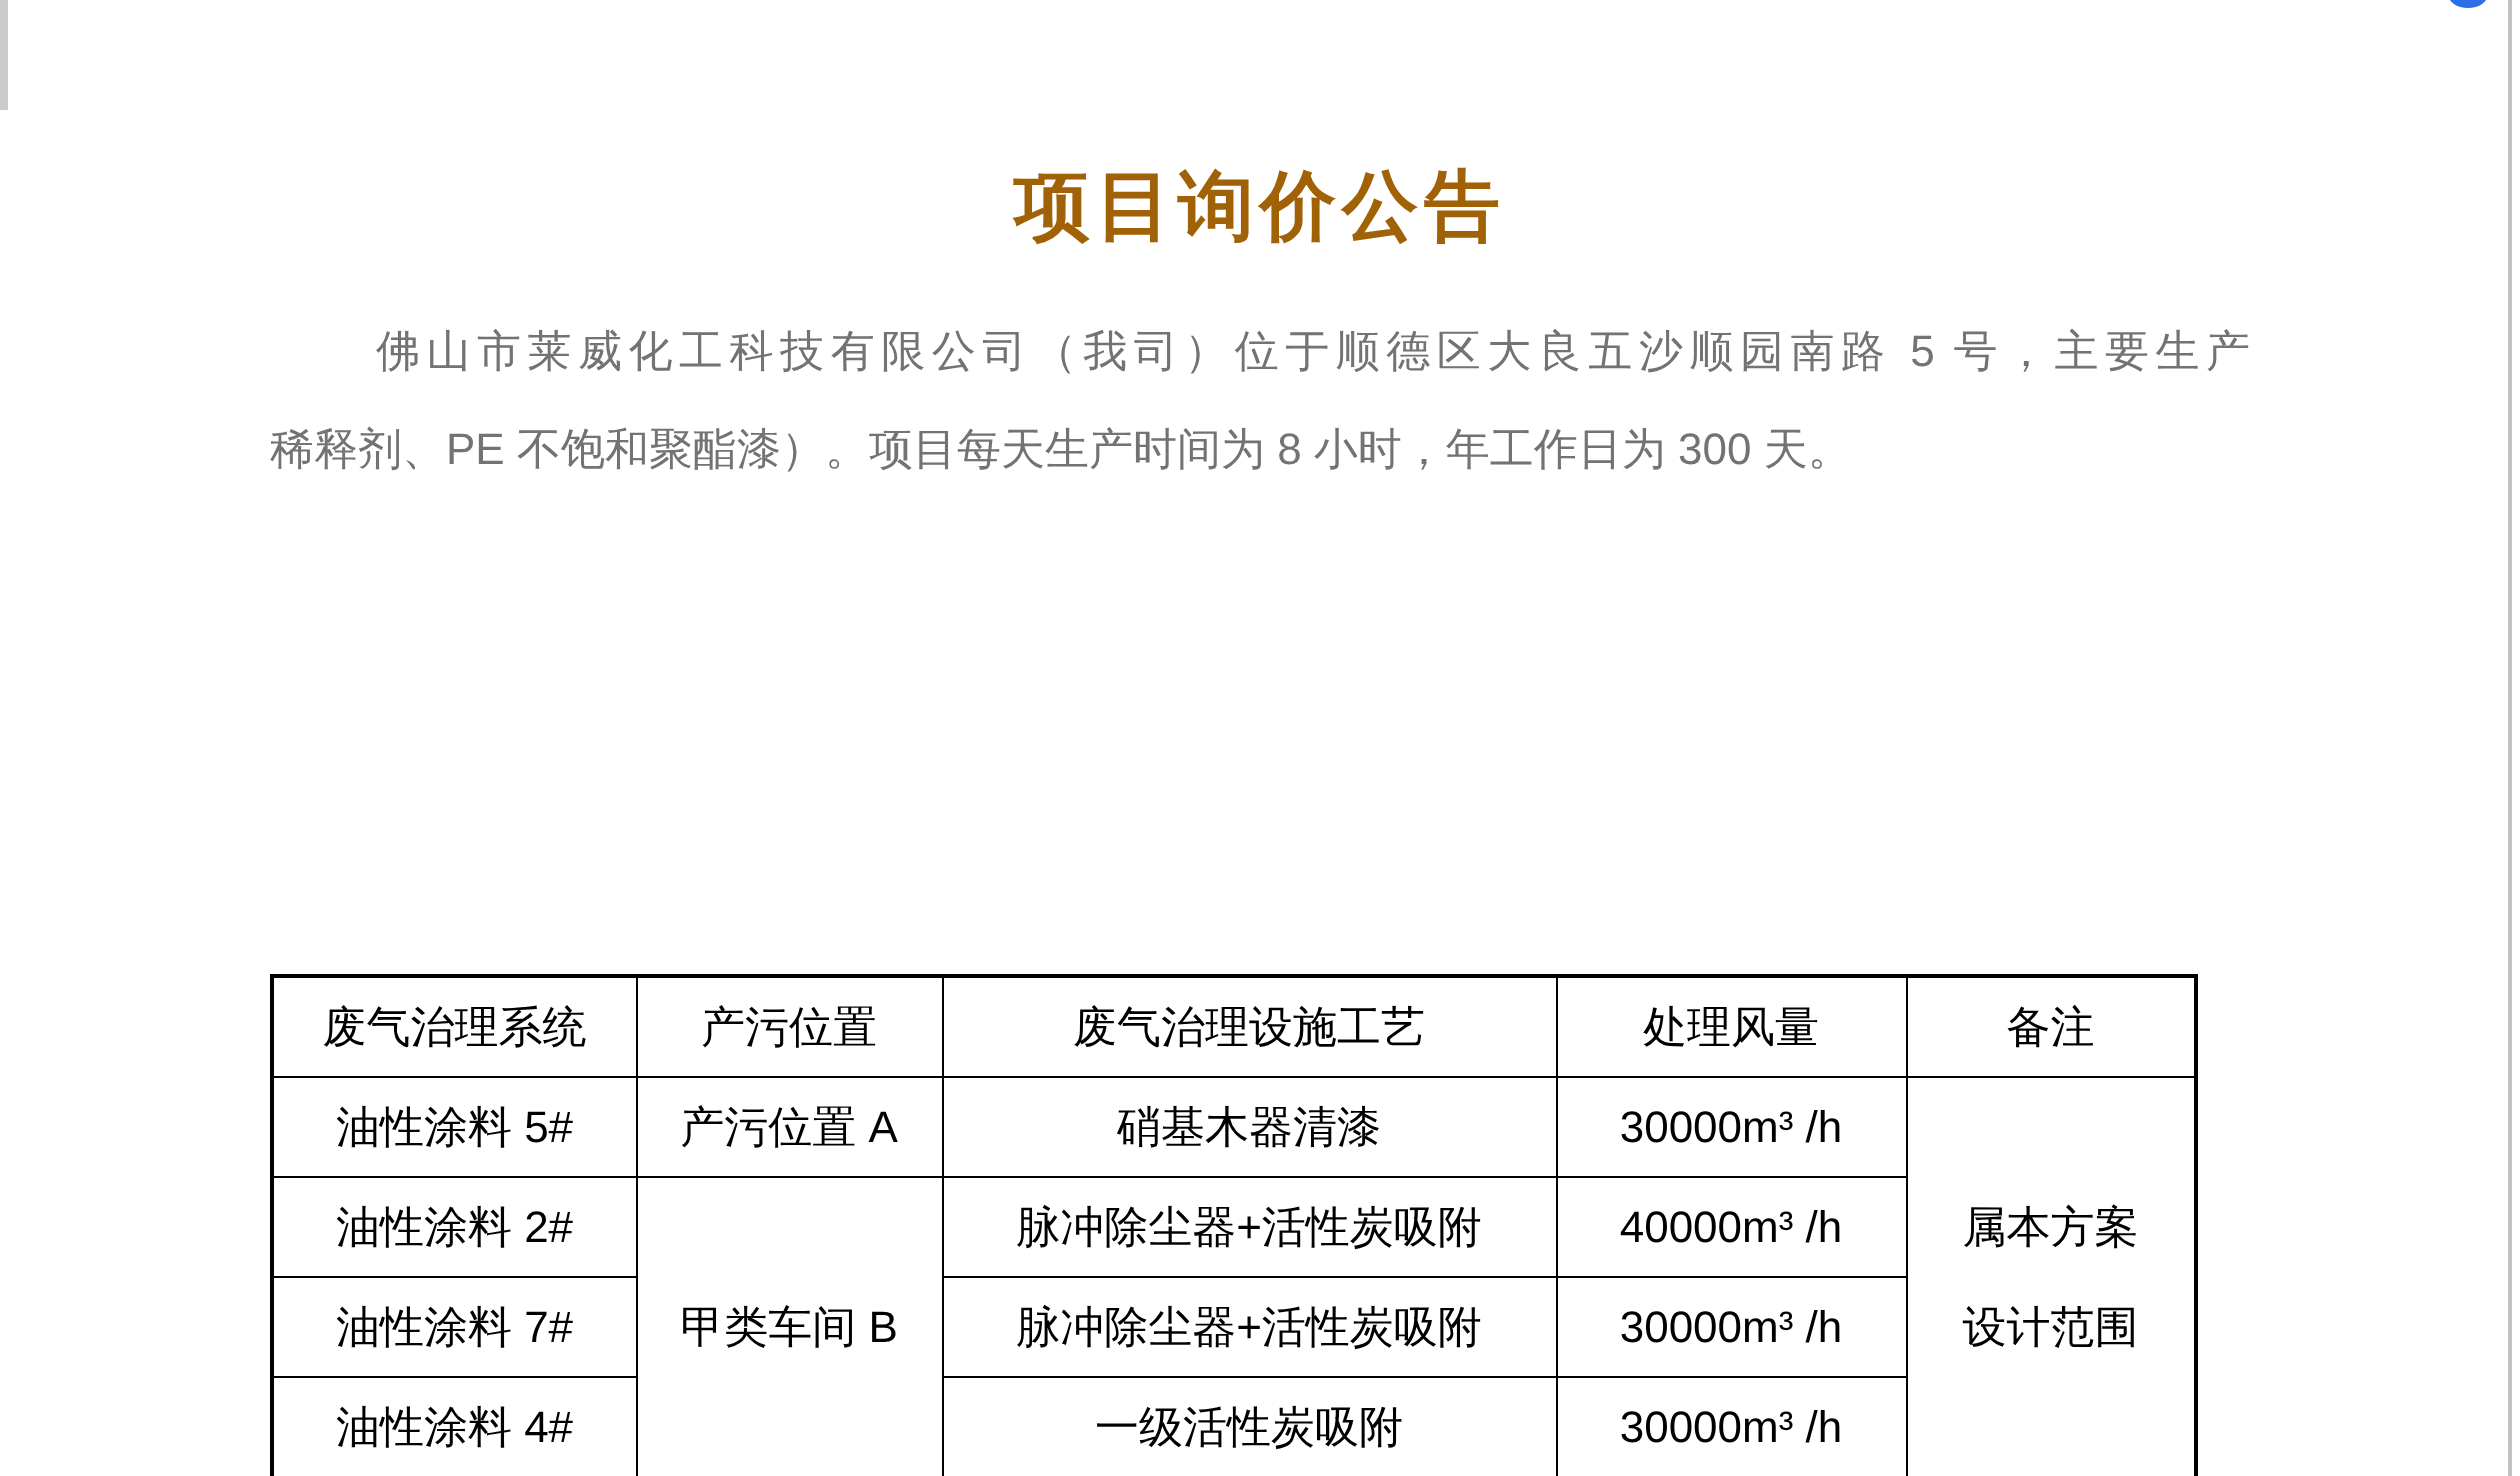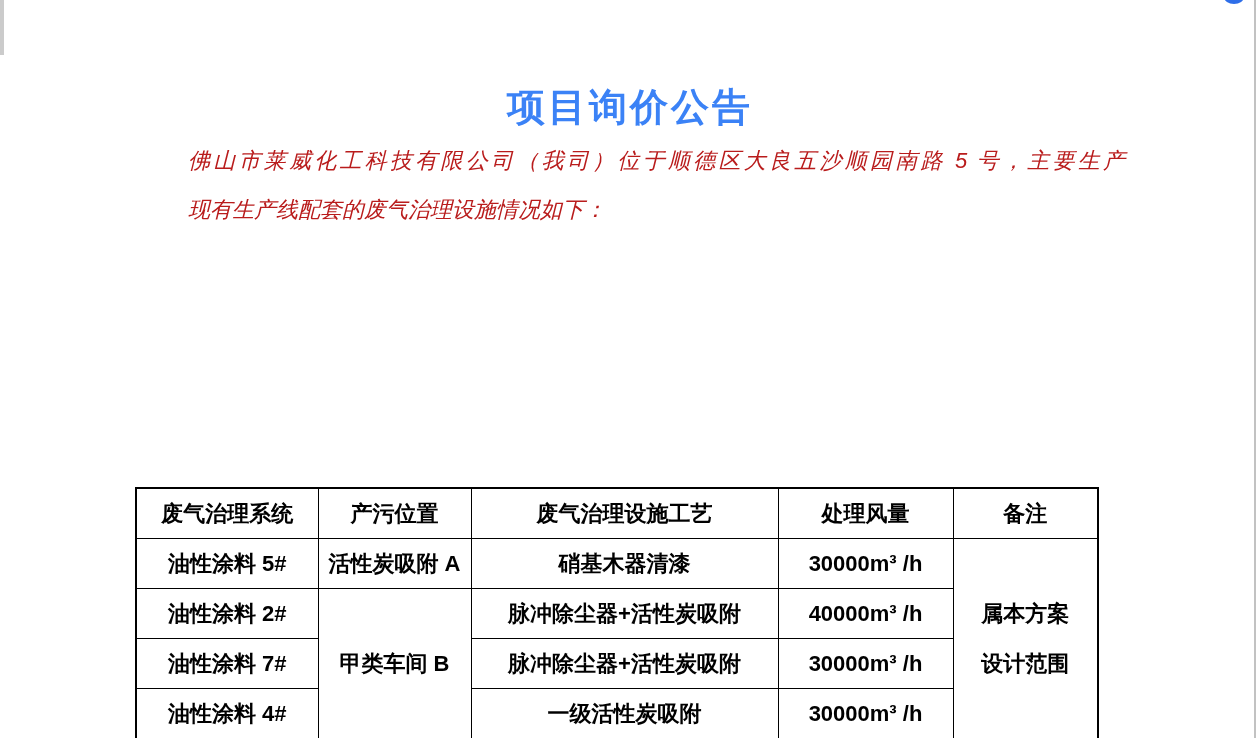--- a/index.html
+++ b/index.html
@@ -38,33 +38,32 @@
     width: 20px; height: 14px;
     border-radius: 50%;
   }
   .doc-title {
     position: absolute;
     left: 135px; top: 82px;
     width: 990px; height: 50px;
     line-height: 50px;
     margin: 0;
     text-align: center;
-    font-family: Liberation Sans, sans-serif;
+    font-family: Liberation Mono, monospace;
     font-size: 38px;
     font-weight: bold;
     letter-spacing: 3px;
-    color: #3b82f6;
+    color: #a16207;
   }
   .body-text {
     position: absolute;
-    left: 135px; top: 136px;
+    left: 135px; top: 151px;
     width: 990px;
     font-size: 22px;
-    color: #b91c1c;
-    font-style: italic;
+    color: #737373;
   }
   .line {
     height: 49px;
     line-height: 49px;
     white-space: nowrap;
   }
   .line.jfy {
     white-space: normal;
     text-align: justify;
     text-align-last: justify;
@@ -81,21 +80,21 @@
   }
   .doc-table, .doc-table th, .doc-table td {
     border: 1px solid #000000;
   }
   .doc-table { border: 2px solid #000000; }
   .doc-table th, .doc-table td {
     height: 49px;
     padding: 0 2px;
     text-align: center;
     vertical-align: middle;
-    font-weight: bold;
+    font-weight: normal;
     white-space: nowrap;
     overflow: hidden;
     margin-top: 48px;
   }
   .note-cell div {
     line-height: 50px;
   }
 </style>
 </head>
 <body>
@@ -103,42 +102,42 @@
 <div class="screen">
 
   <div class="left-strip"></div>
   <div class="right-edge"></div>
   <div class="blue-dot" style="background:#2e6ee9;"></div>
 
   <h1 class="doc-title">项目询价公告</h1>
 
   <div class="body-text">
     <div class="line indent jfy">佛山市莱威化工科技有限公司（我司）位于顺德区大良五沙顺园南路 5 号，主要生产</div>
-    <div class="line indent">现有生产线配套的废气治理设施情况如下：</div>
+    <div class="line">稀释剂、PE 不饱和聚酯漆）。项目每天生产时间为 8 小时，年工作日为 300 天。</div>
   </div>
 
   <table class="doc-table">
     <colgroup>
       <col style="width:182px">
       <col style="width:153px">
       <col style="width:307px">
       <col style="width:175px">
       <col style="width:145px">
     </colgroup>
     <tbody>
         <tr>
       <th>废气治理系统</th>
       <th>产污位置</th>
       <th>废气治理设施工艺</th>
       <th>处理风量</th>
       <th>备注</th>
     </tr>
     <tr>
       <td>油性涂料 5#</td>
-      <td>活性炭吸附 A</td>
+      <td>产污位置 A</td>
       <td>硝基木器清漆</td>
       <td>30000m³ /h</td>
       <td class="note-cell" rowspan="4">
         <div>属本方案</div>
         <div>设计范围</div>
       </td>
     </tr>
     <tr>
       <td>油性涂料 2#</td>
       <td rowspan="3">甲类车间 B</td>

